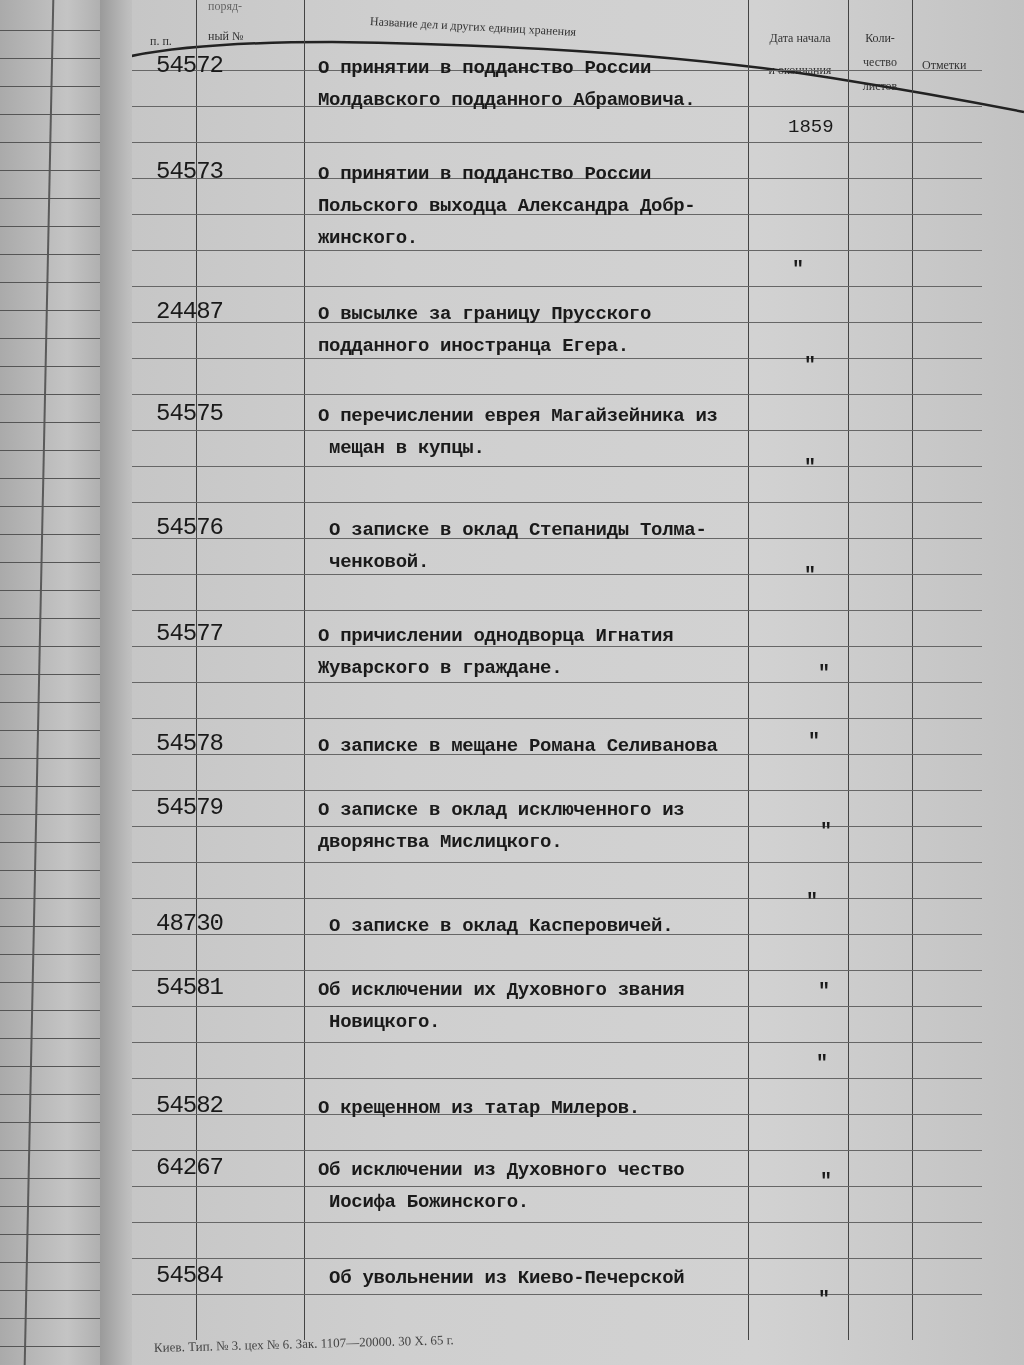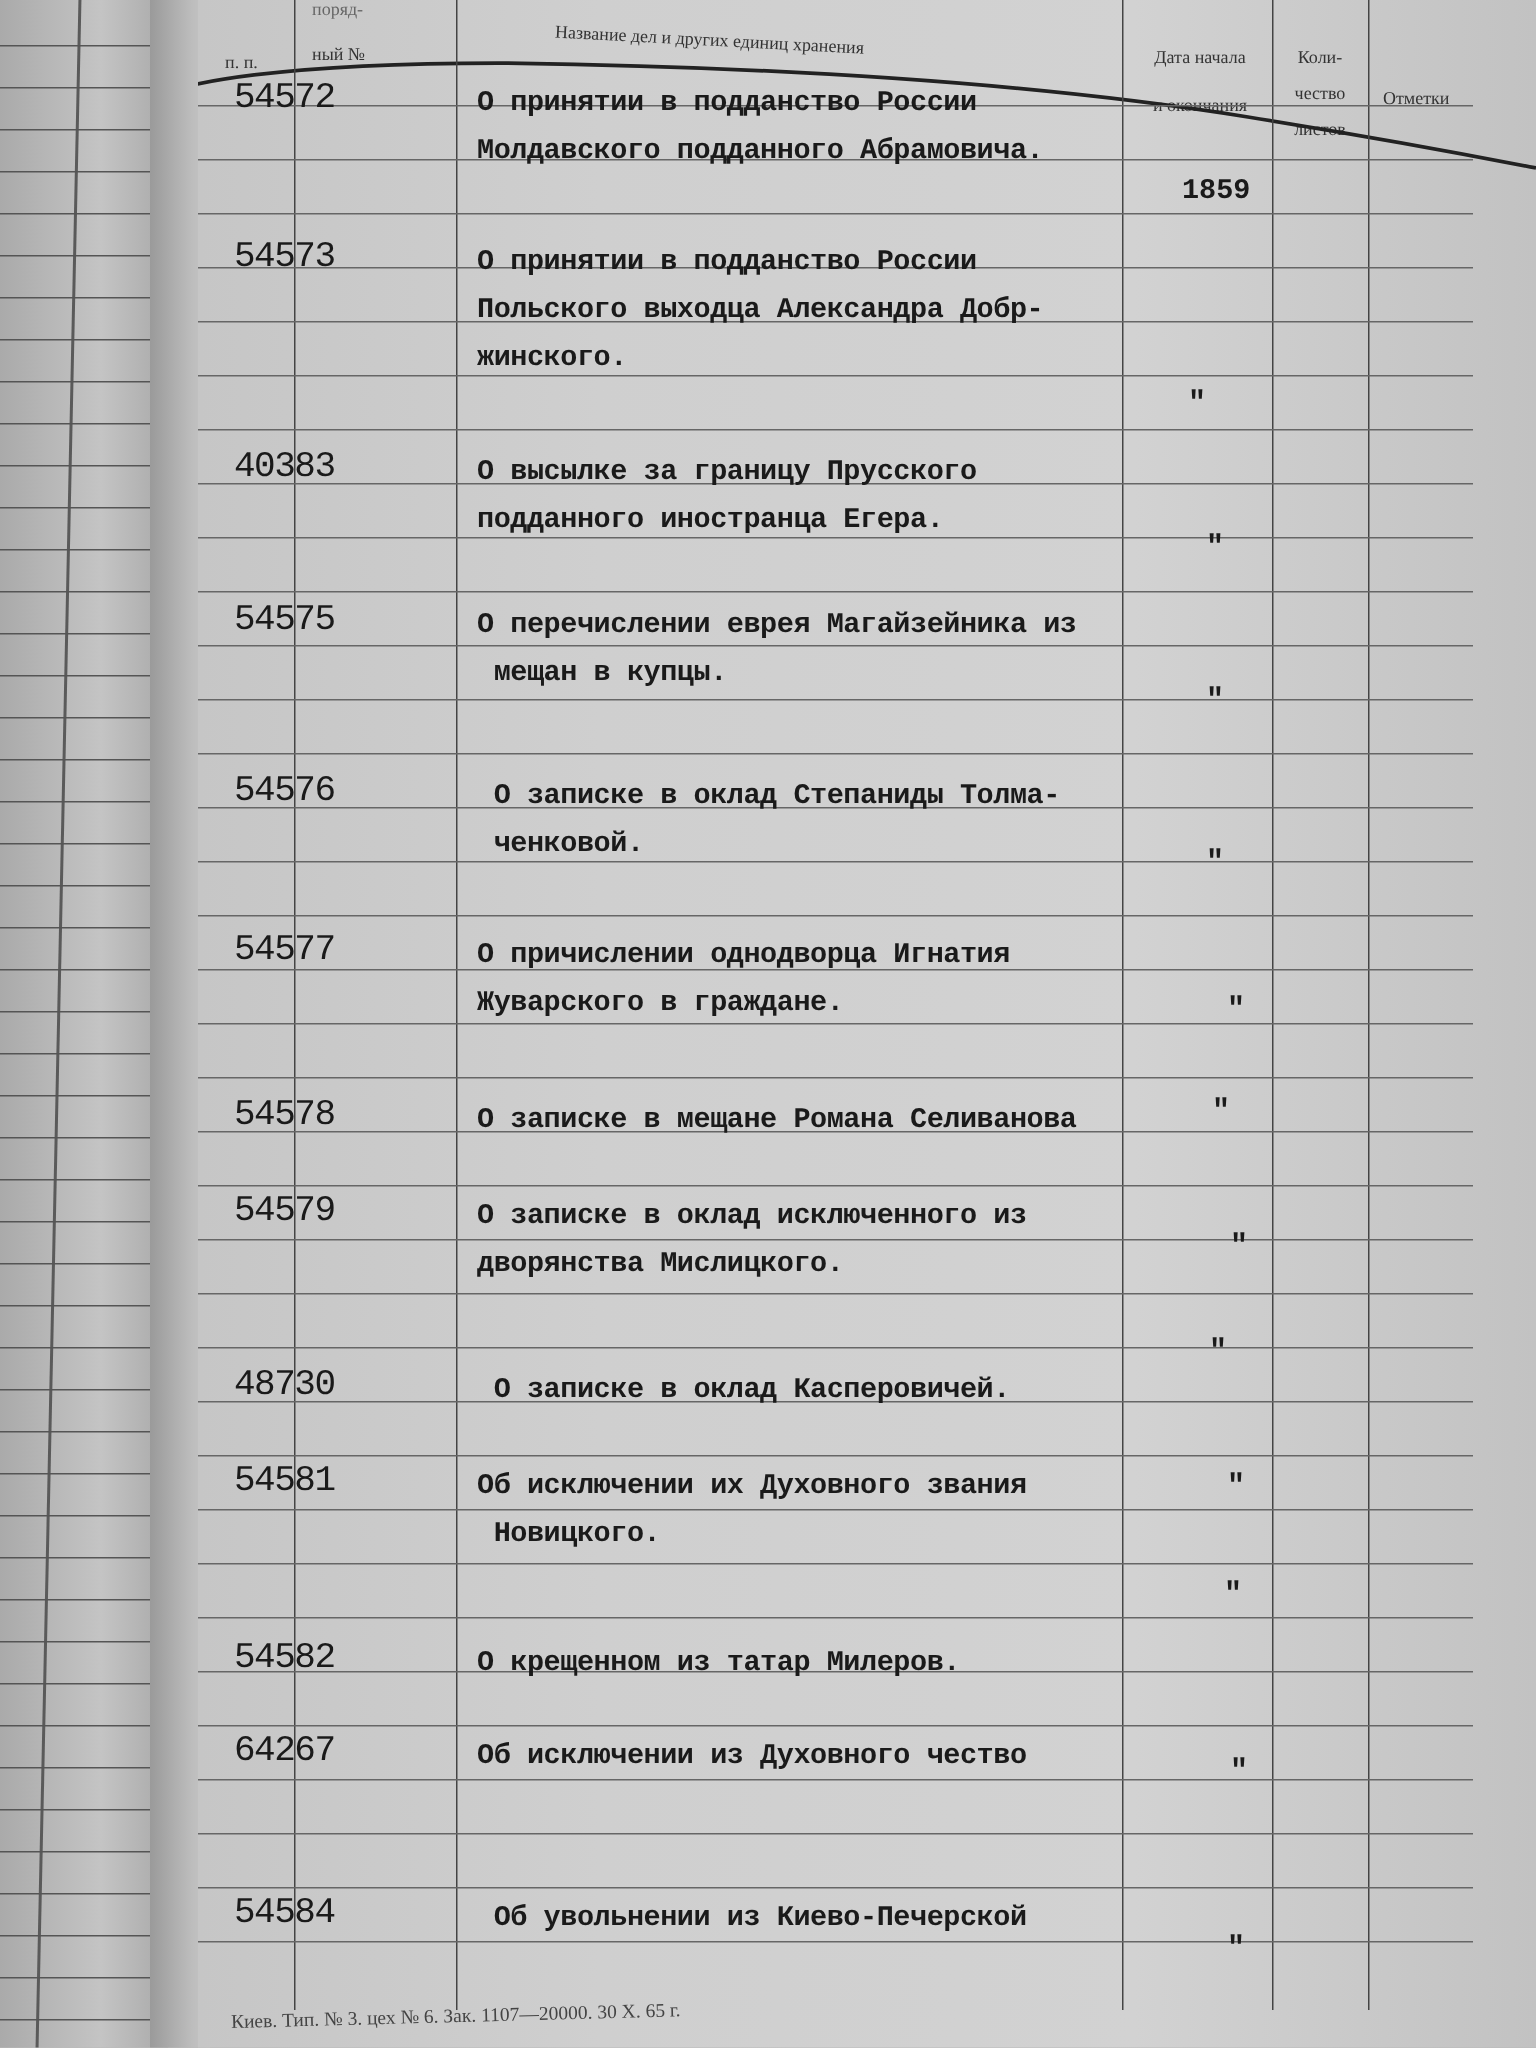--- a/index.html
+++ b/index.html
@@ -42,21 +42,21 @@
   .entry { position: absolute; left: 0; width: 892px; }
   .entry-num {
     position: absolute; left: 24px; font-size: 24px; font-family: "Liberation Mono", monospace;
     letter-spacing: -1px;
   }
   .entry-text {
     position: absolute; left: 186px; font-size: 19px; line-height: 32px; white-space: pre;
     font-weight: bold; letter-spacing: -0.3px;
   }
   .entry-text .line { display: block; }
-  .entry-date { position: absolute; left: 656px; font-size: 19px; font-weight: bold; }
+  .entry-date { position: absolute; left: 656px; font-size: 19px; }
   .ditto { position: absolute; font-size: 20px; font-weight: bold; }
   .footer-imprint {
     position: absolute; left: 22px; top: 1340px; font-family: "Liberation Serif", serif;
     font-size: 13px; color: #444; transform: rotate(-1.5deg); transform-origin: left;
   }
 </style>
 </head>
 <body>
 
 <div class="left-page">
@@ -188,21 +188,21 @@
         <span class="entry-num">54572</span>
         <span class="entry-text"><span class="line">О принятии в подданство России</span><span class="line">Молдавского подданного Абрамовича.</span></span>
         <span class="entry-date" style="top: 64px;">1859</span>
       </div>
       <div class="entry" style="top: 158px;">
         <span class="entry-num">54573</span>
         <span class="entry-text"><span class="line">О принятии в подданство России</span><span class="line">Польского выходца Александра Добр-</span><span class="line">жинского.</span></span>
         <span class="ditto" style="top: 100px; left: 660px;">"</span>
       </div>
       <div class="entry" style="top: 298px;">
-        <span class="entry-num">40383</span>
+        <span class="entry-num">24487</span>
         <span class="entry-text"><span class="line">О высылке за границу Прусского</span><span class="line">подданного иностранца Егера.</span></span>
         <span class="ditto" style="top: 56px; left: 672px;">"</span>
       </div>
       <div class="entry" style="top: 400px;">
         <span class="entry-num">54575</span>
         <span class="entry-text"><span class="line">О перечислении еврея Магайзейника из</span><span class="line"> мещан в купцы.</span></span>
         <span class="ditto" style="top: 56px; left: 672px;">"</span>
       </div>
       <div class="entry" style="top: 514px;">
         <span class="entry-num">54576</span>
@@ -234,21 +234,21 @@
         <span class="entry-text"><span class="line">Об исключении их Духовного звания</span><span class="line"> Новицкого.</span></span>
         <span class="ditto" style="top: 6px; left: 686px;">"</span>
       </div>
       <div class="entry" style="top: 1092px;">
         <span class="entry-num">54582</span>
         <span class="entry-text"><span class="line">О крещенном из татар Милеров.</span></span>
         <span class="ditto" style="top: -40px; left: 684px;">"</span>
       </div>
       <div class="entry" style="top: 1154px;">
         <span class="entry-num">64267</span>
-        <span class="entry-text"><span class="line">Об исключении из Духовного чество</span></span>
+        <span class="entry-text"><span class="line">Об исключении из Духовного чество</span><span class="line"> Иосифа Божинского.</span></span>
         <span class="ditto" style="top: 16px; left: 688px;">"</span>
       </div>
       <div class="entry" style="top: 1262px;">
         <span class="entry-num">54584</span>
         <span class="entry-text"><span class="line"> Об увольнении из Киево-Печерской</span></span>
         <span class="ditto" style="top: 26px; left: 686px;">"</span>
       </div>
     </div>
 
   <div class="footer-imprint">Киев. Тип. № 3. цех № 6. Зак. 1107—20000. 30  X. 65 г.</div>

